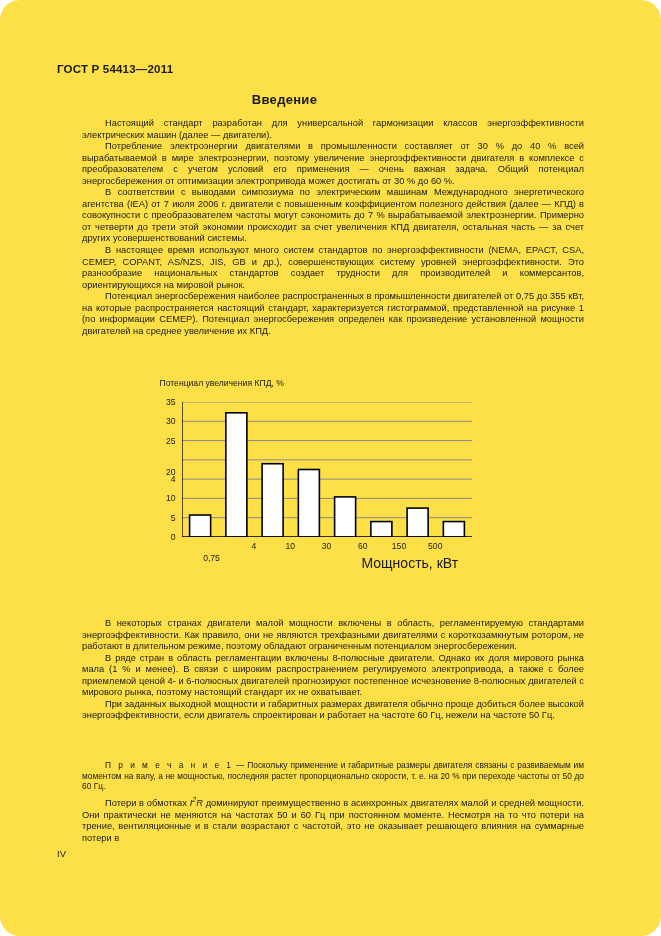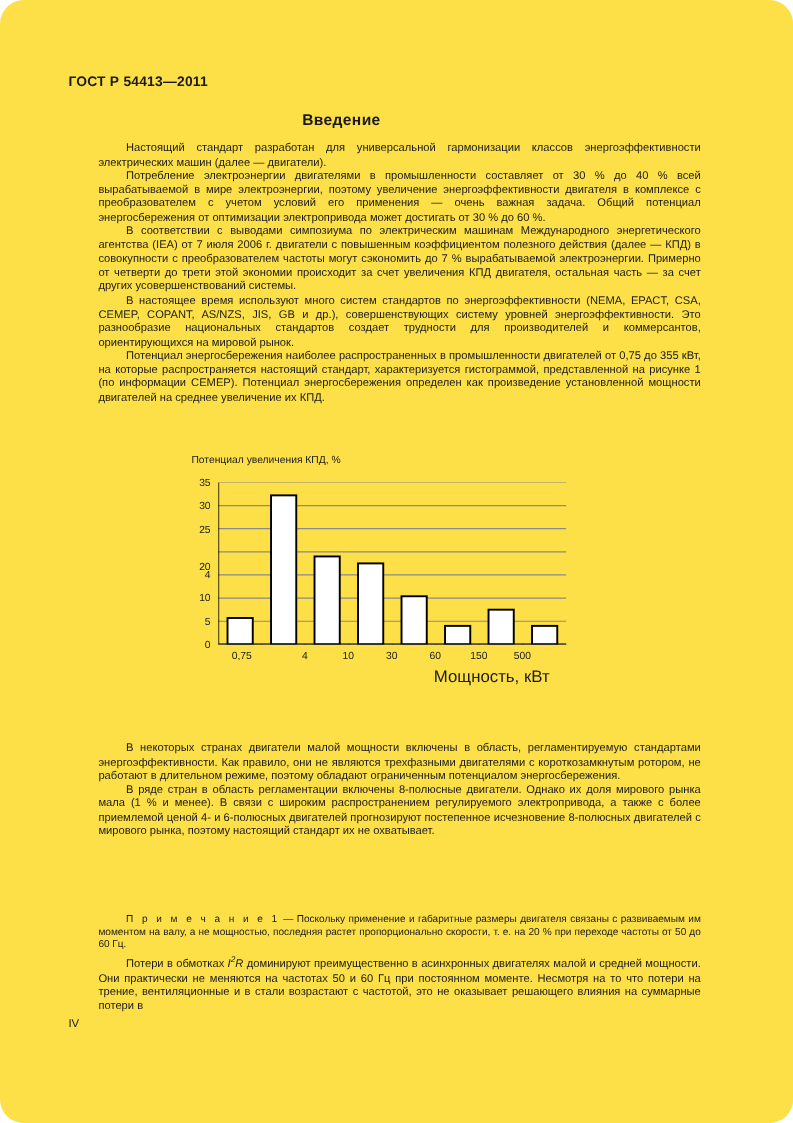--- a/index.html
+++ b/index.html
@@ -233,35 +233,36 @@
           <div class="ylabel" style="left: 0px; top: 159px;">0</div>
           <div class="ylabel" style="left: 0px; top: 139.714px;">5</div>
           <div class="ylabel" style="left: 0px; top: 120.429px;">10</div>
           <div class="ylabel" style="left: 0px; top: 101.143px;">4</div>
           <div class="ylabel" style="left: 0px; top: 81.8571px; margin-top: 12px;">20</div>
           <div class="ylabel" style="left: 0px; top: 62.5714px;">25</div>
           <div class="ylabel" style="left: 0px; top: 43.2857px;">30</div>
           <div class="ylabel" style="left: 0px; top: 24px;">35</div>
         </div>
       <div id="xlabels">
-          <div class="xlabel" style="left: 50px;">0,75</div>
+          <div class="xlabel" style="left: 60px; margin-top: 12px;">0,75</div>
           <div class="xlabel" style="left: 102.5px;">4</div>
           <div class="xlabel" style="left: 138.75px;">10</div>
           <div class="xlabel" style="left: 175px;">30</div>
           <div class="xlabel" style="left: 211.25px;">60</div>
           <div class="xlabel" style="left: 247.5px;">150</div>
           <div class="xlabel" style="left: 283.75px;">500</div>
         </div>
       <div class="chart-xtitle">Мощность, кВт</div>
     </div>
   </div>
 
   <div class="content2">
     <p class="para">В некоторых странах двигатели малой мощности включены в область, регламентируемую стандартами энергоэффективности. Как правило, они не являются трехфазными двигателями с короткозамкнутым ротором, не работают в длительном режиме, поэтому обладают ограниченным потенциалом энергосбережения.</p>
     <p class="para">В ряде стран в область регламентации включены 8-полюсные двигатели. Однако их доля мирового рынка мала (1 % и менее). В связи с широким распространением регулируемого электропривода, а также с более приемлемой ценой 4- и 6-полюсных двигателей прогнозируют постепенное исчезновение 8-полюсных двигателей с мирового рынка, поэтому настоящий стандарт их не охватывает.</p>
+    <p class="para">При заданных выходной мощности и габаритных размерах двигателя обычно проще добиться более высокой энергоэффективности, если двигатель спроектирован и работает на частоте 60 Гц, нежели на частоте 50 Гц.</p>
   </div>
 
   <div class="note-block">
     <p class="note"><span class="note-label">П р и м е ч а н и е   1</span><span> — </span><span>Поскольку применение и габаритные размеры двигателя связаны с развиваемым им моментом на валу, а не мощностью, последняя растет пропорционально скорости, т. е. на 20 % при переходе частоты от 50 до 60 Гц.</span></p>
   </div>
 
   <div class="content3">
     <p class="para"><span>Потери в обмотках </span><span class="italic-var">I</span><sup class="sup italic-var">2</sup><span class="italic-var">R</span><span> доминируют преимущественно в асинхронных двигателях малой и средней мощности. Они практически не меняются на частотах 50 и 60 Гц при постоянном моменте. Несмотря на то что потери на трение, вентиляционные и в стали возрастают с частотой, это не оказывает решающего влияния на суммарные потери в</span></p>
   </div>
 

